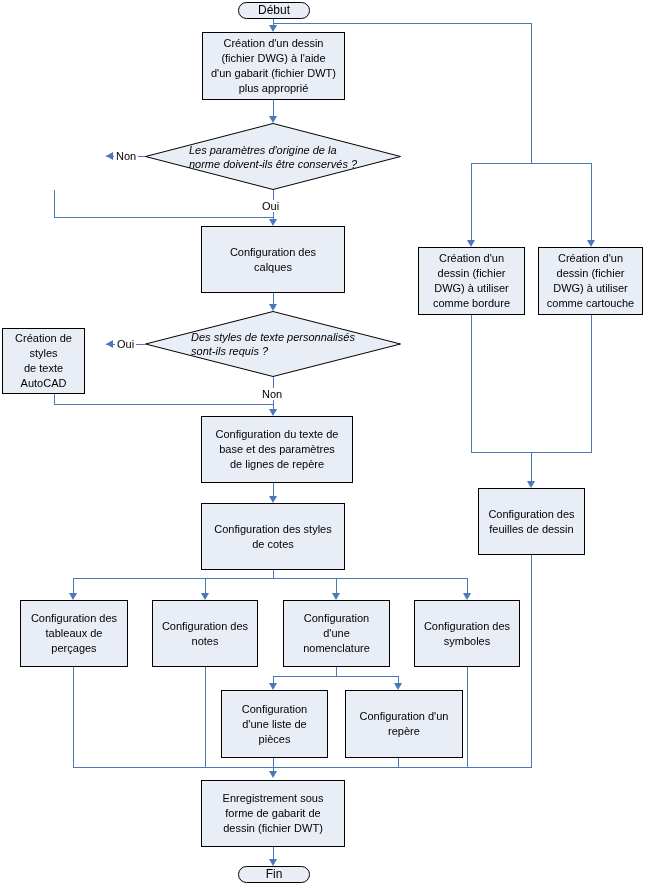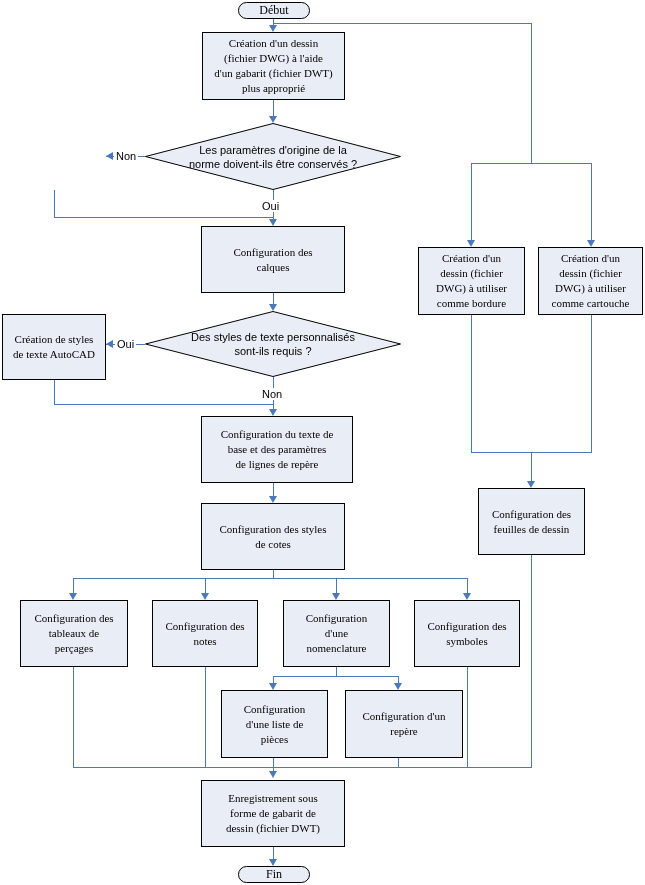--- a/index.html
+++ b/index.html
@@ -3,29 +3,29 @@
 <meta charset="utf-8">
 <style>
   html,body{margin:0;padding:0;background:#fff;}
   #canvas{
     position:relative;width:645px;height:885px;background:#ffffff;
     font-family:"Liberation Sans",sans-serif;color:#000;overflow:hidden;
   }
   .node{
     position:absolute;background:#E9EDF6;border:1px solid #000;
     display:flex;align-items:center;justify-content:center;
-    font-size:11px;line-height:15px;text-align:center;box-sizing:border-box;font-family:Liberation Serif, serif;
+    font-size:11px;line-height:15px;text-align:center;box-sizing:border-box;
   }
   .pill{border-radius:9px;font-size:12px;}
   .lbl{white-space:pre-line;display:block;}
   .decision{position:absolute;}
   .decision svg{position:absolute;left:0;top:0;width:100%;height:100%;display:block;}
   .decision .dtext{
     position:absolute;inset:0;display:flex;align-items:center;justify-content:center;
-    font-size:11px;line-height:14px;text-align:center;white-space:pre-line;
+    font-size:11px;line-height:14px;text-align:left;white-space:pre-line;font-style:italic;
   }
   .ln{position:absolute;background:#4A78B8;}
   .arr{position:absolute;width:0;height:0;}
   .arr.down{border-left:4px solid transparent;border-right:4px solid transparent;border-top:7px solid #4A78B8;}
   .arr.left{border-top:4px solid transparent;border-bottom:4px solid transparent;border-right:7px solid #4A78B8;}
   .edge-label{
     position:absolute;background:#fff;font-size:11px;line-height:12px;
     padding:0 2px;text-align:center;
   }
 </style>
@@ -135,21 +135,21 @@
   </div>
 
   <div class="decision" style="left:145px;top:311px;width:256px;height:66px">
     <svg viewBox="0 0 256 66" preserveAspectRatio="none">
       <polygon points="128,0.5 255.5,33 128,65.5 0.5,33" fill="#E9EDF6" stroke="#000" stroke-width="1" vector-effect="non-scaling-stroke"></polygon>
     </svg>
     <span class="dtext">Des styles de texte personnalisés
 sont-ils requis ?</span>
   </div>
 
-  <div class="node" style="left:2px;top:314px;width:104px;height:66px">
+  <div class="node" style="left:2px;top:328px;width:83px;height:66px">
     <span class="lbl">Création de styles
 de texte AutoCAD</span>
   </div>
 
   <div class="node" style="left:201px;top:416px;width:152px;height:67px">
     <span class="lbl">Configuration du texte de
 base et des paramètres
 de lignes de repère</span>
   </div>
 

